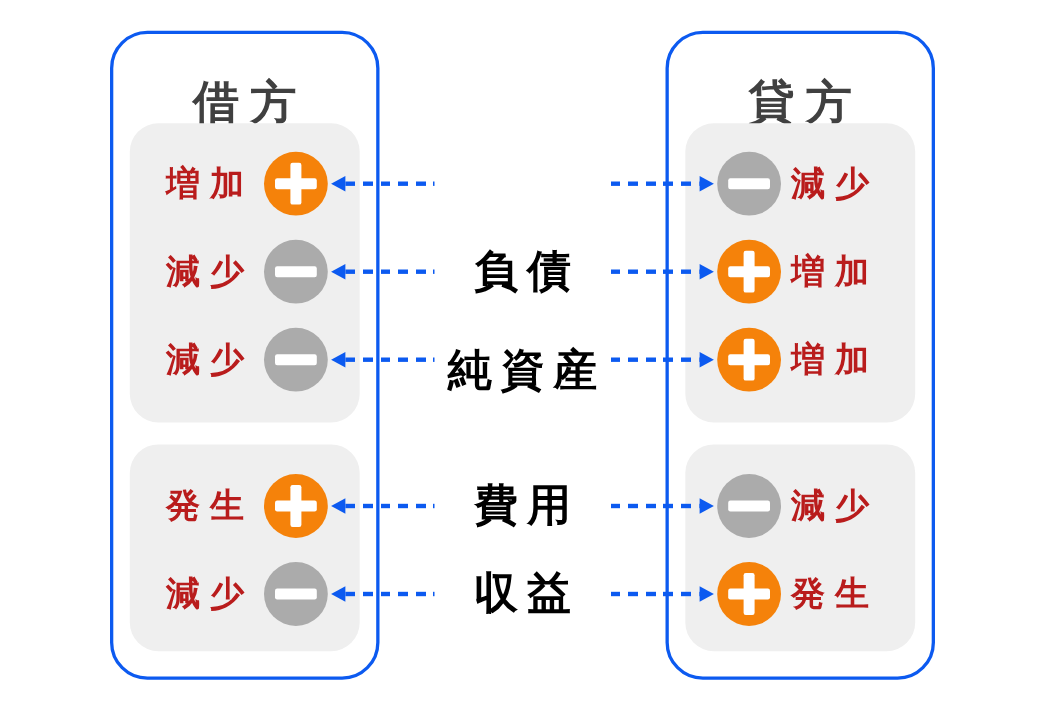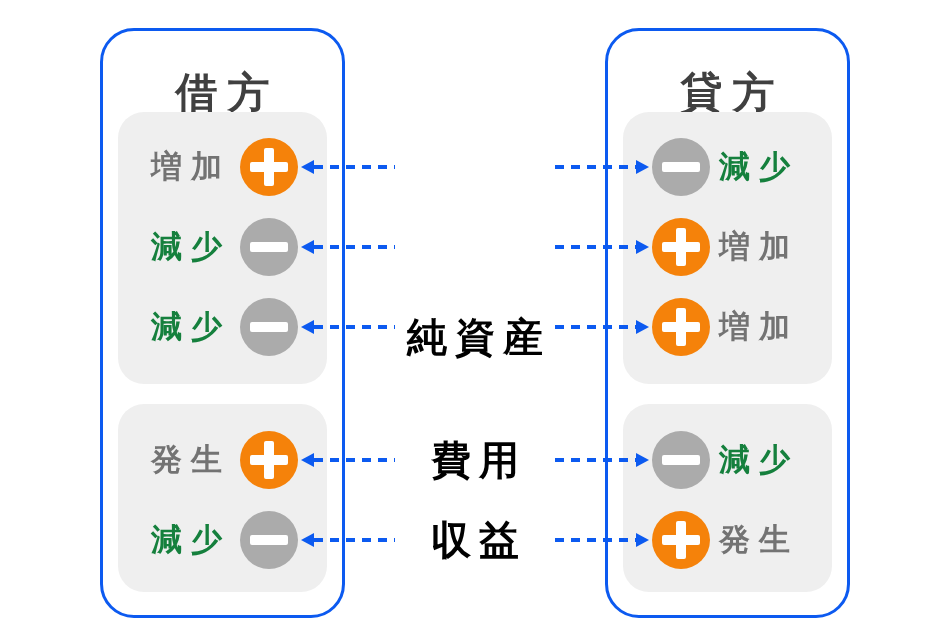--- a/index.html
+++ b/index.html
@@ -41,22 +41,22 @@
     display: flex; align-items: center; gap: 9px;
   }
   .row.side-left  { left: 118px; justify-content: flex-end; }
   .row.side-right { left: 652px; justify-content: flex-start; }
   .r1 { top: 138px; } .r2 { top: 218px; } .r3 { top: 298px; }
   .r4 { top: 431px; } .r5 { top: 511px; }
 
   .row-label {
     font-size: 31px; font-weight: 800; letter-spacing: 9px; white-space: nowrap;
   }
-  .row.v-plus  .row-label { color: #737373; }
-  .row.v-minus .row-label { color: #15803d; }
+  .row.v-plus  .row-label { color: #b91c1c; }
+  .row.v-minus .row-label { color: #b91c1c; }
 
   .sign-circle {
     position: relative; width: 58px; height: 58px; border-radius: 50%;
     flex: 0 0 58px;
   }
   .row.v-plus  .sign-circle { background: #f5820a; }
   .row.v-minus .sign-circle { background: #ababab; }
   .sign-circle .bar-h {
     position: absolute; left: 50%; top: 50%; width: 38px; height: 10px;
     transform: translate(-50%, -50%); background: #ffffff; border-radius: 2px;
@@ -176,20 +176,21 @@
     <span class="row-label">減少</span>
   </div>
   <div class="row side-right v-plus r5">
     <span class="sign-circle">
         <span class="bar-h"></span>
         <span class="bar-v"></span>
       </span>
     <span class="row-label">発生</span>
   </div>
 
+  <div class="account-label a2">負債</div>
   <div class="account-label a3">純資産</div>
   <div class="account-label a4">費用</div>
   <div class="account-label a5">収益</div>
 
   <div class="arrow to-left y1">
       <span class="head"></span>
       <span class="dash"></span>
     </div>
   <div class="arrow to-left y2">
       <span class="head"></span>

